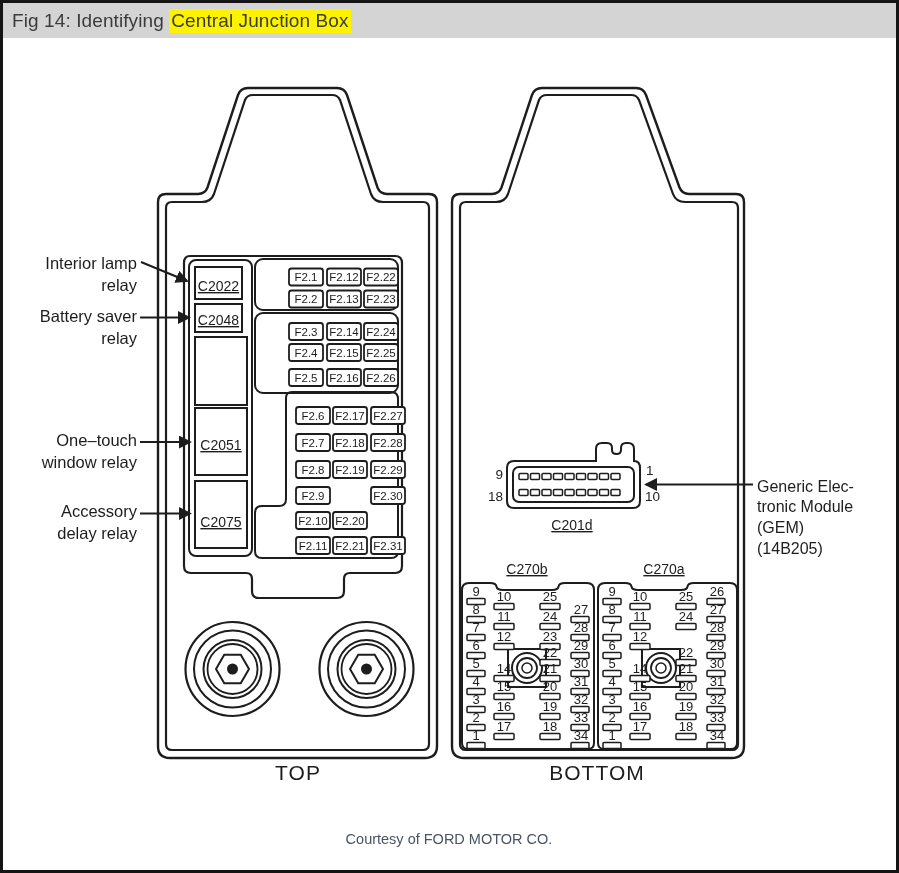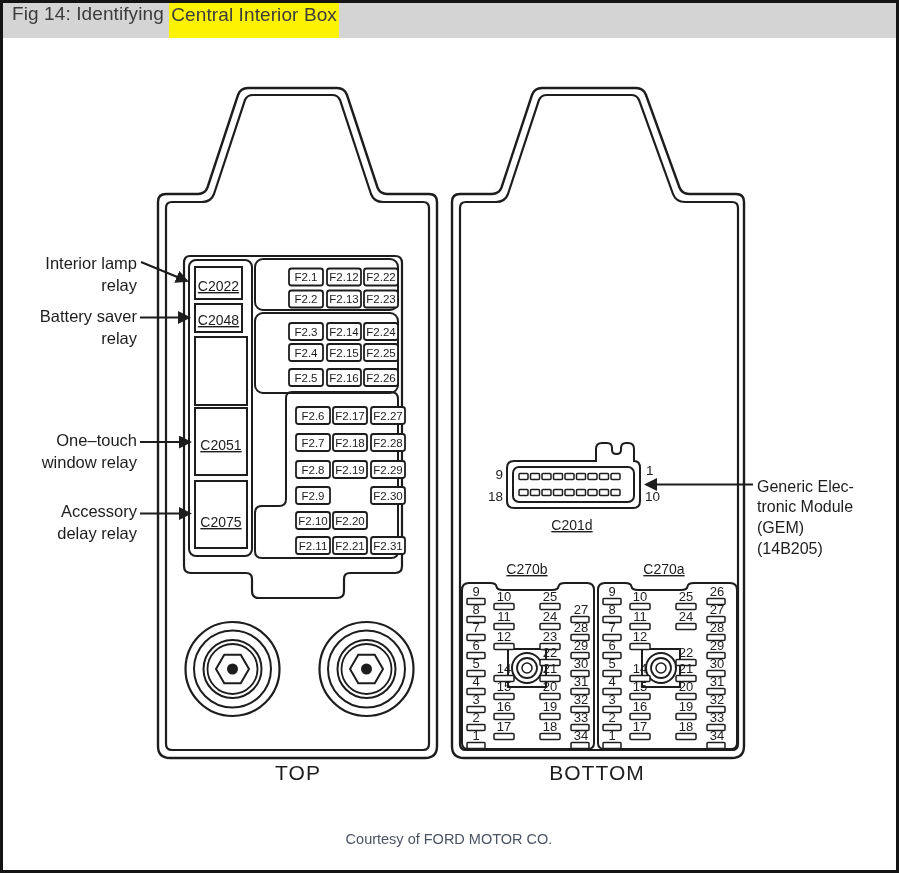--- a/index.html
+++ b/index.html
@@ -3,21 +3,21 @@
 <meta charset="utf-8">
 <style>
   html,body{margin:0;padding:0;background:#fff;}
   .frame{
     width:899px;height:873px;box-sizing:border-box;border:3px solid #141414;
     background:#ffffff;position:relative;overflow:hidden;
     font-family:"Liberation Sans",sans-serif;
   }
   .titlebar{
     position:absolute;top:0;left:0;width:100%;height:35px;background:#d4d4d4;
-    display:flex;padding-left:9px;box-sizing:border-box;
+    display:flex;align-items:center;padding-left:9px;box-sizing:border-box;
     font-size:19px;color:#3c3c3c;letter-spacing:0.1px;z-index:2;
   }
   .titlebar span{white-space:pre;}
   .hl{background:#fdf300;padding:1px 2px;}
   svg{position:absolute;top:0;left:0;z-index:1;}
   .ln{fill:#ffffff;stroke:#1d1d1d;stroke-width:1.8px;}
   .thin{stroke-width:1.5px;}
   .box{fill:#ffffff;stroke:#1d1d1d;stroke-width:2px;}
   .outline{fill:none;stroke:#1d1d1d;stroke-width:2.4px;}
   .outline2{fill:none;stroke:#1d1d1d;stroke-width:2.2px;}
@@ -339,16 +339,16 @@
         <rect x="707" y="742.5" width="18" height="6" rx="1" class="ln thin"></rect>
       </g>
 
     <text x="597" y="780" class="txt caption" text-anchor="middle">BOTTOM</text>
 
     <text x="449" y="844" class="txt courtesy" text-anchor="middle">Courtesy of FORD MOTOR CO.</text>
   </svg>
 
   <div class="titlebar">
     <span>Fig 14: Identifying </span>
-      <span class="hl">Central Interior Box</span>
+      <span class="hl">Central Junction Box</span>
   </div>
 
 </div>
 
 </body></html>

